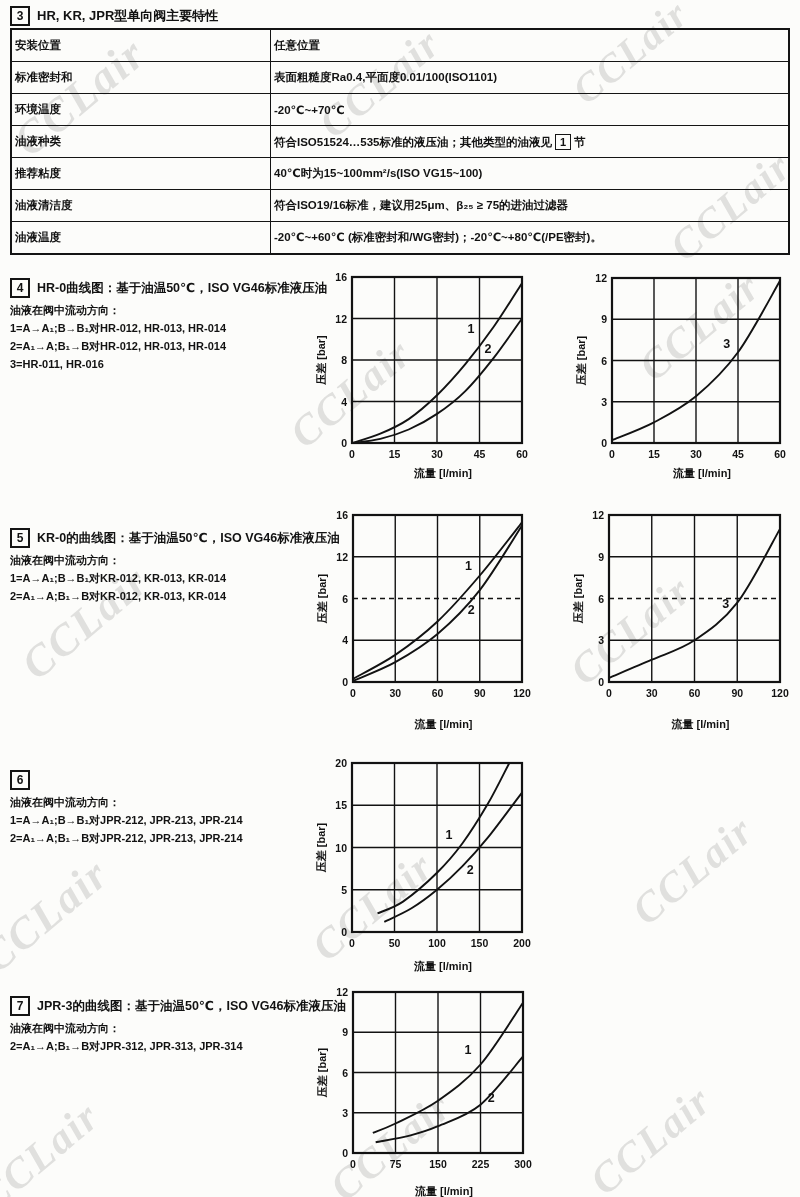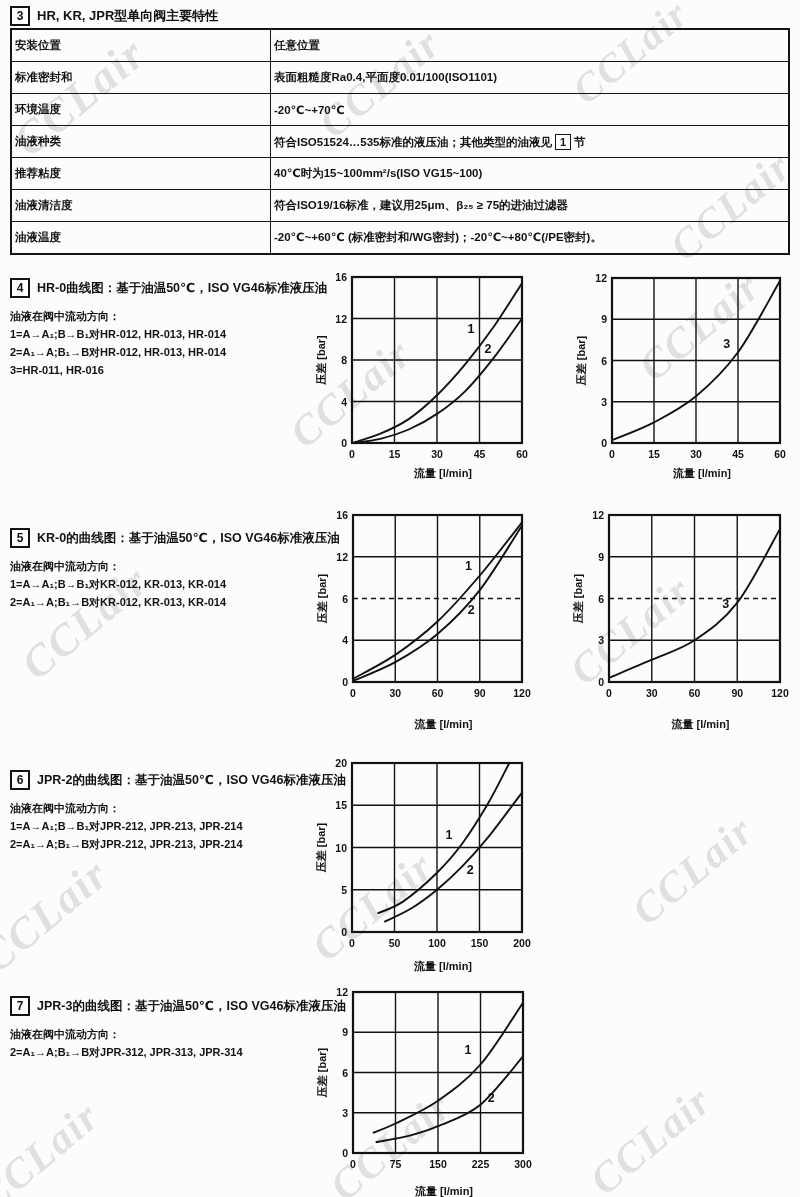--- a/index.html
+++ b/index.html
@@ -17,21 +17,21 @@
       font-style:normal;}
   .numbox.small{min-width:12px;height:14px;line-height:14px;font-size:11px;margin:0 3px;
       border-width:1.5px;vertical-align:0px;}
   table.spec{position:absolute;left:10px;top:28px;width:780px;border-collapse:collapse;
       table-layout:fixed;border:2px solid #141414;}
   table.spec td{border:1.6px solid #141414;height:31px;vertical-align:middle;
       font-size:11.5px;font-weight:bold;padding:0 6px 0 3px;white-space:nowrap;overflow:hidden;}
   td.c1{width:249px;}
   .sec{position:absolute;left:10px;width:336px;}
   .sec-title{display:flex;align-items:center;font-size:12.5px;font-weight:bold;white-space:nowrap;}
-  .sec-lines{margin-top:9px;font-size:11px;font-weight:bold;line-height:18px;white-space:nowrap;}
+  .sec-lines{margin-top:3px;font-size:11px;font-weight:bold;line-height:18px;white-space:nowrap;}
   .chart{position:absolute;}
   .chart svg{display:block;}
   .tick{font:bold 10.5px "Liberation Sans","DejaVu Sans",sans-serif;fill:#121212;}
   .axis-label{font:bold 11px "Liberation Sans","DejaVu Sans",sans-serif;fill:#121212;}
   .series-label{font:bold 12.5px "Liberation Sans","DejaVu Sans",sans-serif;fill:#121212;}
 </style>
 </head>
 <body>
 
 <div class="page">
@@ -115,21 +115,20 @@
       <div class="sec-lines">
         <div>油液在阀中流动方向：</div>
         <div>1=A→A₁;B→B₁对KR-012, KR-013, KR-014</div>
         <div>2=A₁→A;B₁→B对KR-012, KR-013, KR-014</div>
       </div>
     </div>
 
     <div class="sec" style="top:770px;">
       <div class="sec-title">
         <span class="numbox">6</span>
-        <span>JPR-2的曲线图：基于油温50℃，ISO VG46标准液压油</span>
       </div>
       <div class="sec-lines">
         <div>油液在阀中流动方向：</div>
         <div>1=A→A₁;B→B₁对JPR-212, JPR-213, JPR-214</div>
         <div>2=A₁→A;B₁→B对JPR-212, JPR-213, JPR-214</div>
       </div>
     </div>
 
     <div class="sec" style="top:996px;">
       <div class="sec-title">

